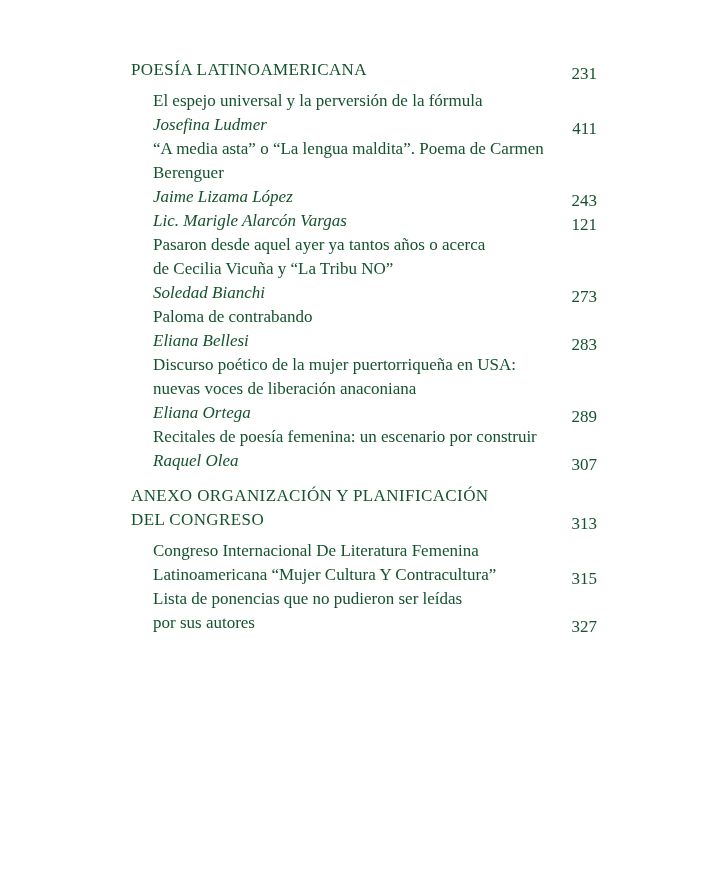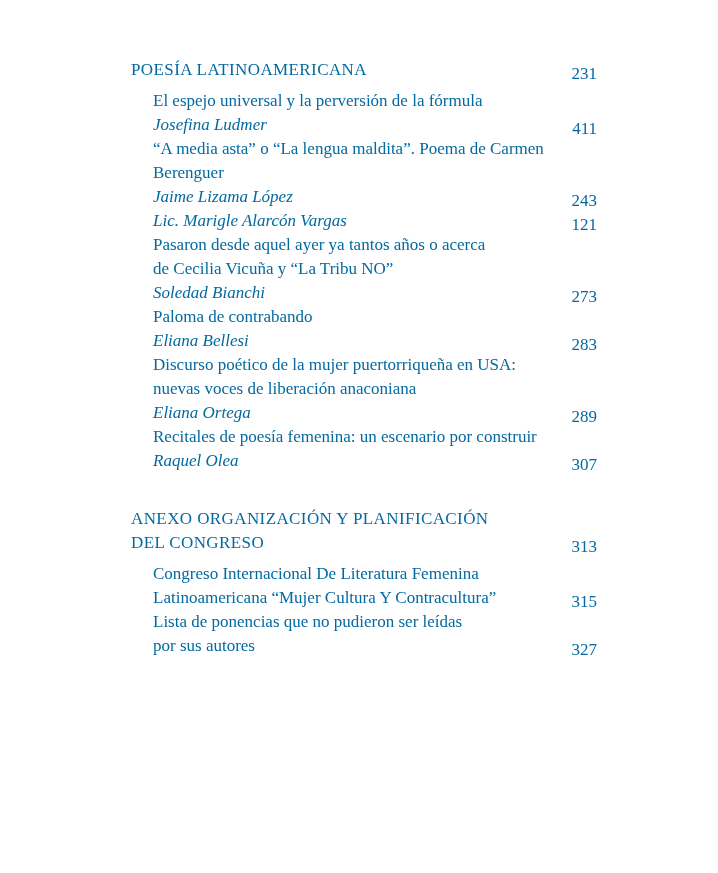--- a/index.html
+++ b/index.html
@@ -7,21 +7,21 @@
     padding: 0;
     background: #ffffff;
   }
   .page {
     position: relative;
     width: 718px;
     height: 873px;
     background: #ffffff;
     overflow: hidden;
     font-family: "Liberation Serif", "DejaVu Serif", serif;
-    color: #0369a1;
+    color: #14532d;
   }
   .toc {
     position: absolute;
     left: 131px;
     top: 58px;
     width: 466px;
     font-size: 17px;
     line-height: 24px;
   }
   .line {
@@ -38,21 +38,21 @@
   }
   .entries {
     margin-left: 22px;
     margin-top: 7px;
   }
   .italic {
     font-style: italic;
     text-align: right;
   }
   .section-anexo {
-    margin-top: 34px;
+    margin-top: 11px;
   }
 </style>
 </head>
 <body>
 
 <div class="page">
   <div class="toc">
 
     <section>
       <div class="line heading-line">

